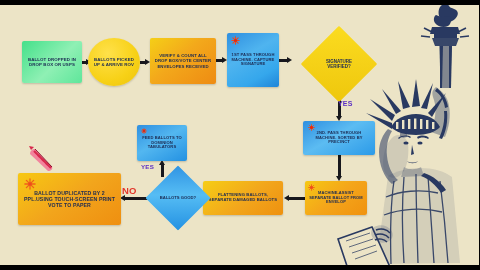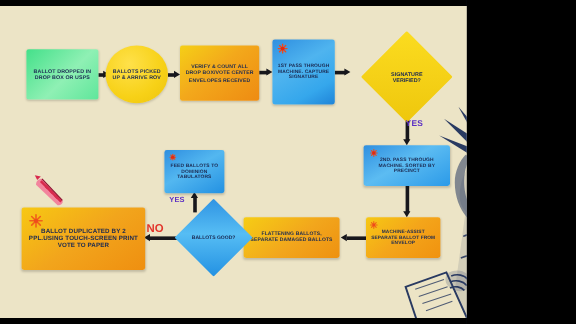--- a/index.html
+++ b/index.html
@@ -8,21 +8,21 @@
   html, body {
     width: 480px;
     height: 270px;
     overflow: hidden;
     background: #000;
     font-family: "Liberation Sans", sans-serif;
   }
 
   #stage {
     position: relative;
-    width: 389px;
+    width: 479px;
     height: 270px;
     background: #0f172a;
     overflow: hidden;
   }
 
   
   .letterbox {
     position: absolute;
     left: 0;
     width: 480px;

